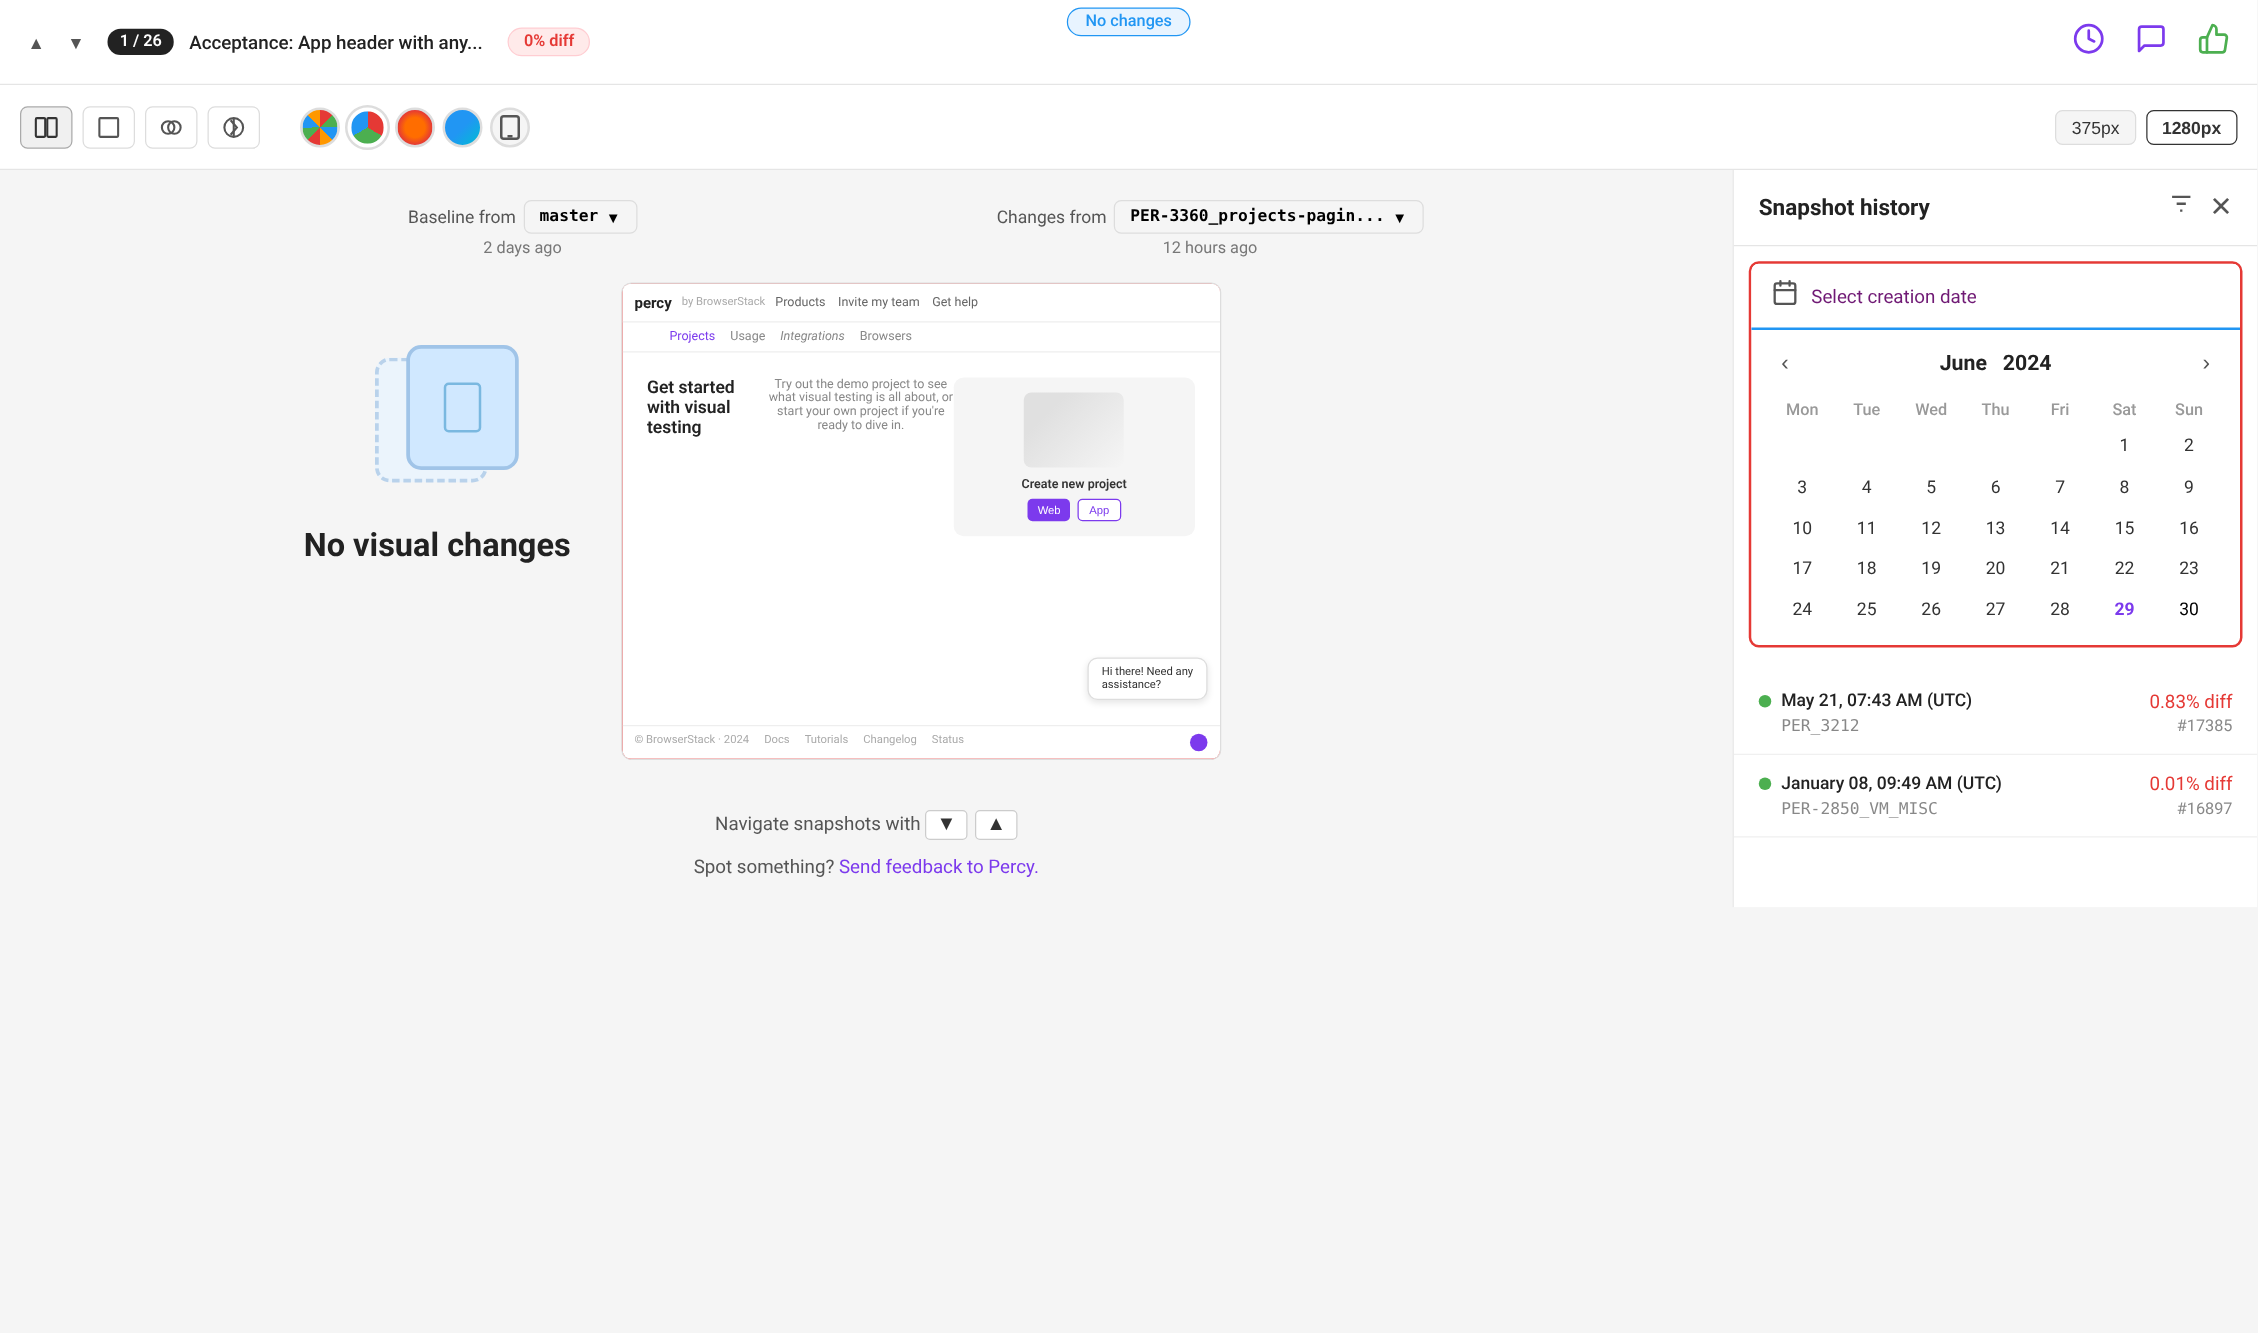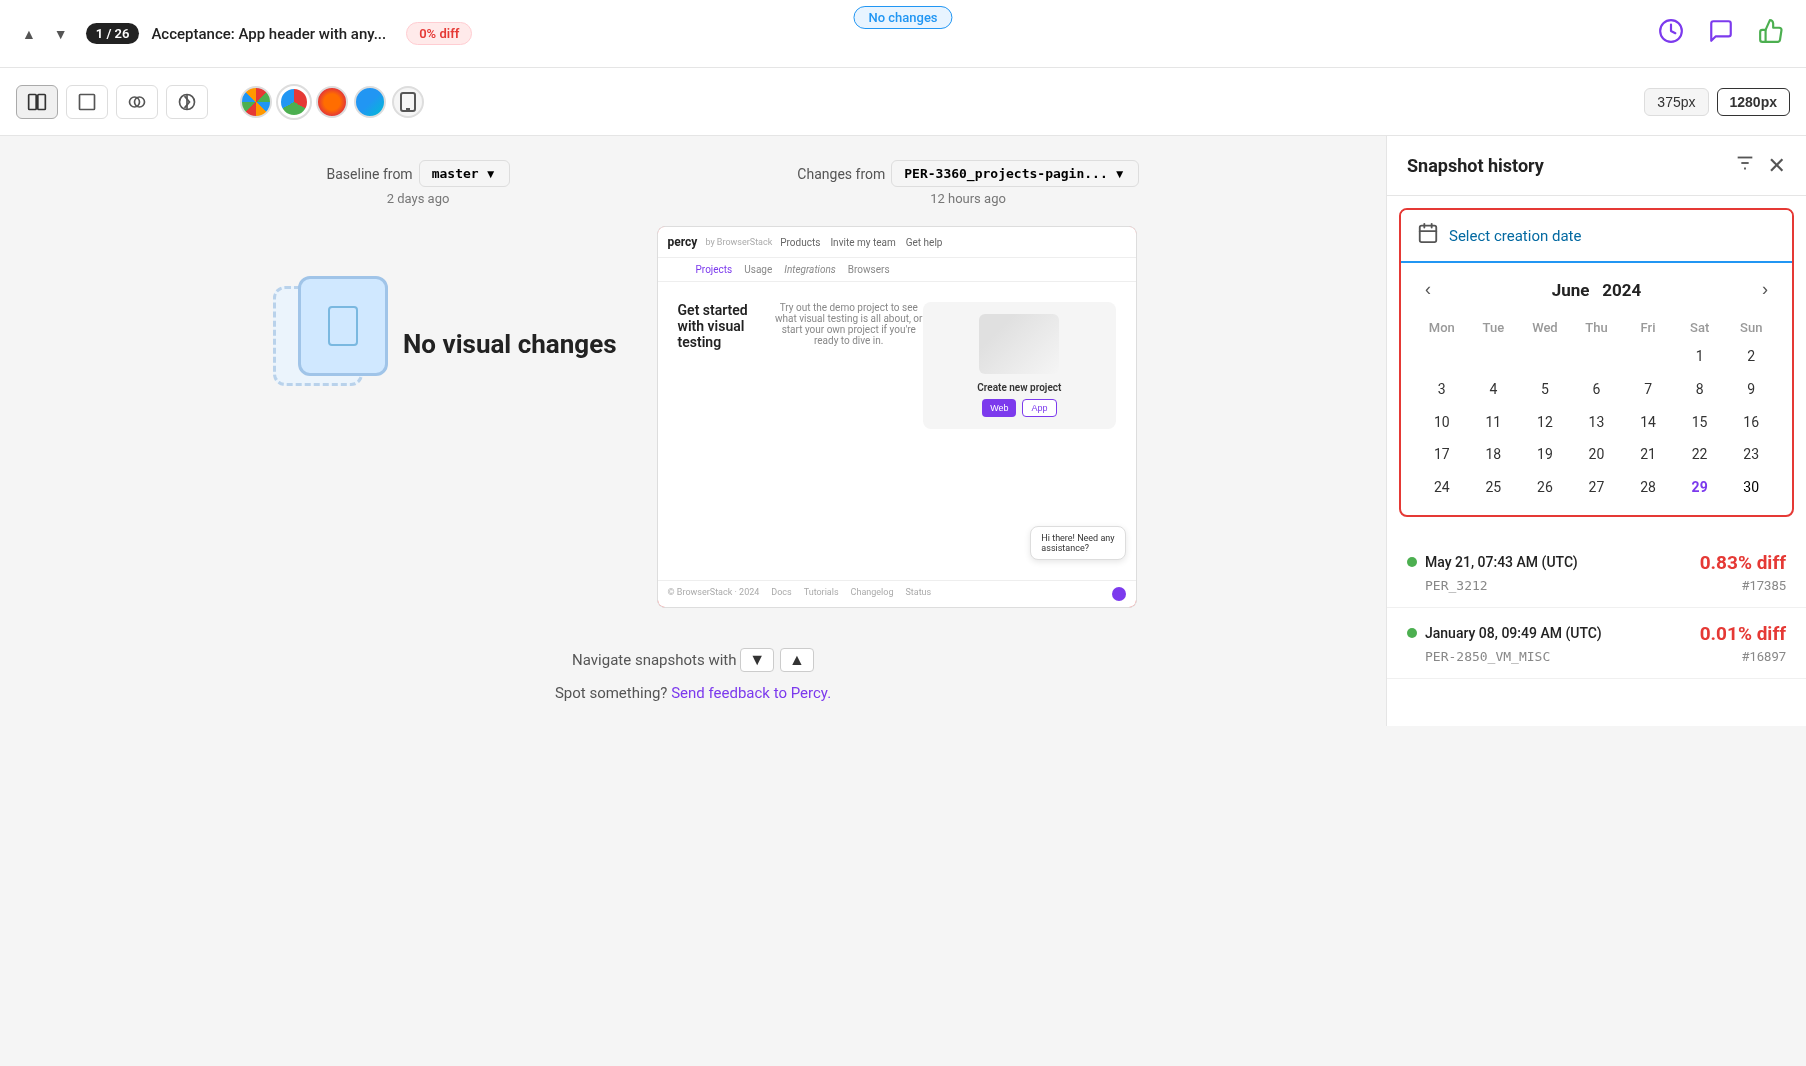--- a/index.html
+++ b/index.html
@@ -60,21 +60,21 @@
     .branch-group { display: flex; flex-direction: column; align-items: center; gap: 4px; flex: 1; }
     .branch-label { font-size: 14px; color: #555; }
     .branch-selector {
       display: flex; align-items: center; gap: 6px; background: #f5f5f5;
       border: 1px solid #ddd; border-radius: 6px; padding: 5px 12px; cursor: pointer; font-size: 14px;
     }
     .branch-name { font-family: monospace; font-size: 13px; font-weight: 600; }
     .time-ago { font-size: 13px; color: #777; }
 
     
-    .no-changes-area { display: flex; flex-direction: row; align-items: center; margin: 40px 0; }
+    .no-changes-area { display: flex; flex-direction: column; align-items: center; margin: 40px 0; }
     .no-changes-icon { position: relative; width: 160px; height: 140px; margin-bottom: 16px; }
     .no-changes-text { font-size: 26px; font-weight: 700; color: #222; }
 
     
     .preview-image {
       width: 480px; border: 1px solid #ddd; border-radius: 8px; overflow: hidden;
       background: #ef4444; flex-shrink: 0;
     }
 
     
@@ -106,21 +106,21 @@
 
     
     .calendar-section {
       border: 2px solid #e53935; border-radius: 8px; margin: 12px; overflow: hidden;
     }
     .date-input {
       display: flex; align-items: center; gap: 10px; padding: 12px 16px;
       border-bottom: 2px solid #2196f3; background: #fff;
     }
     .calendar-icon { font-size: 20px; color: #555; }
-    .date-placeholder { font-size: 15px; color: #0369a1; }
+    .date-placeholder { font-size: 15px; color: #701a75; }
 
     .calendar { padding: 12px 16px; }
     .calendar-nav {
       display: flex; align-items: center; justify-content: space-between; margin-bottom: 12px;
     }
     .cal-nav-btn { background: none; border: none; cursor: pointer; font-size: 18px; color: #555; padding: 4px 8px; }
     .cal-month-year { font-size: 17px; font-weight: 700; color: #222; }
 
     .cal-grid { display: grid; grid-template-columns: repeat(7, 1fr); gap: 2px; }
     .cal-header-cell { text-align: center; font-size: 13px; color: #999; padding: 4px 0; font-weight: 500; }
@@ -133,21 +133,21 @@
     .cal-cell.today { color: #7c3aed; font-weight: 700; }
 
     
     .snapshot-list { flex: 1; overflow-y: auto; padding: 8px 0; }
     .snapshot-item {
       padding: 14px 20px; border-bottom: 1px solid #f0f0f0; cursor: pointer;
     }
     .snapshot-row1 { display: flex; align-items: center; justify-content: space-between; margin-bottom: 4px; }
     .snapshot-dot { width: 10px; height: 10px; border-radius: 50%; background: #4caf50; flex-shrink: 0; margin-right: 8px; }
     .snapshot-date { font-size: 14px; color: #222; font-weight: 500; }
-    .snapshot-diff { font-size: 19px; color: #e53935; font-weight: 700; }
+    .snapshot-diff { font-size: 15px; color: #e53935; font-weight: 400; }
     .snapshot-row2 { display: flex; align-items: center; justify-content: space-between; padding-left: 18px; }
     .snapshot-branch { font-size: 13px; color: #888; font-family: monospace; }
     .snapshot-build { font-size: 13px; color: #888; }
 
     
     .percy-preview {
       background: #fff; width: 100%; height: 380px; display: flex; flex-direction: column;
       font-size: 11px; color: #444; overflow: hidden;
     }
     .percy-header { background: #fff; border-bottom: 1px solid #eee; padding: 8px 10px; display: flex; align-items: center; gap: 8px; }

